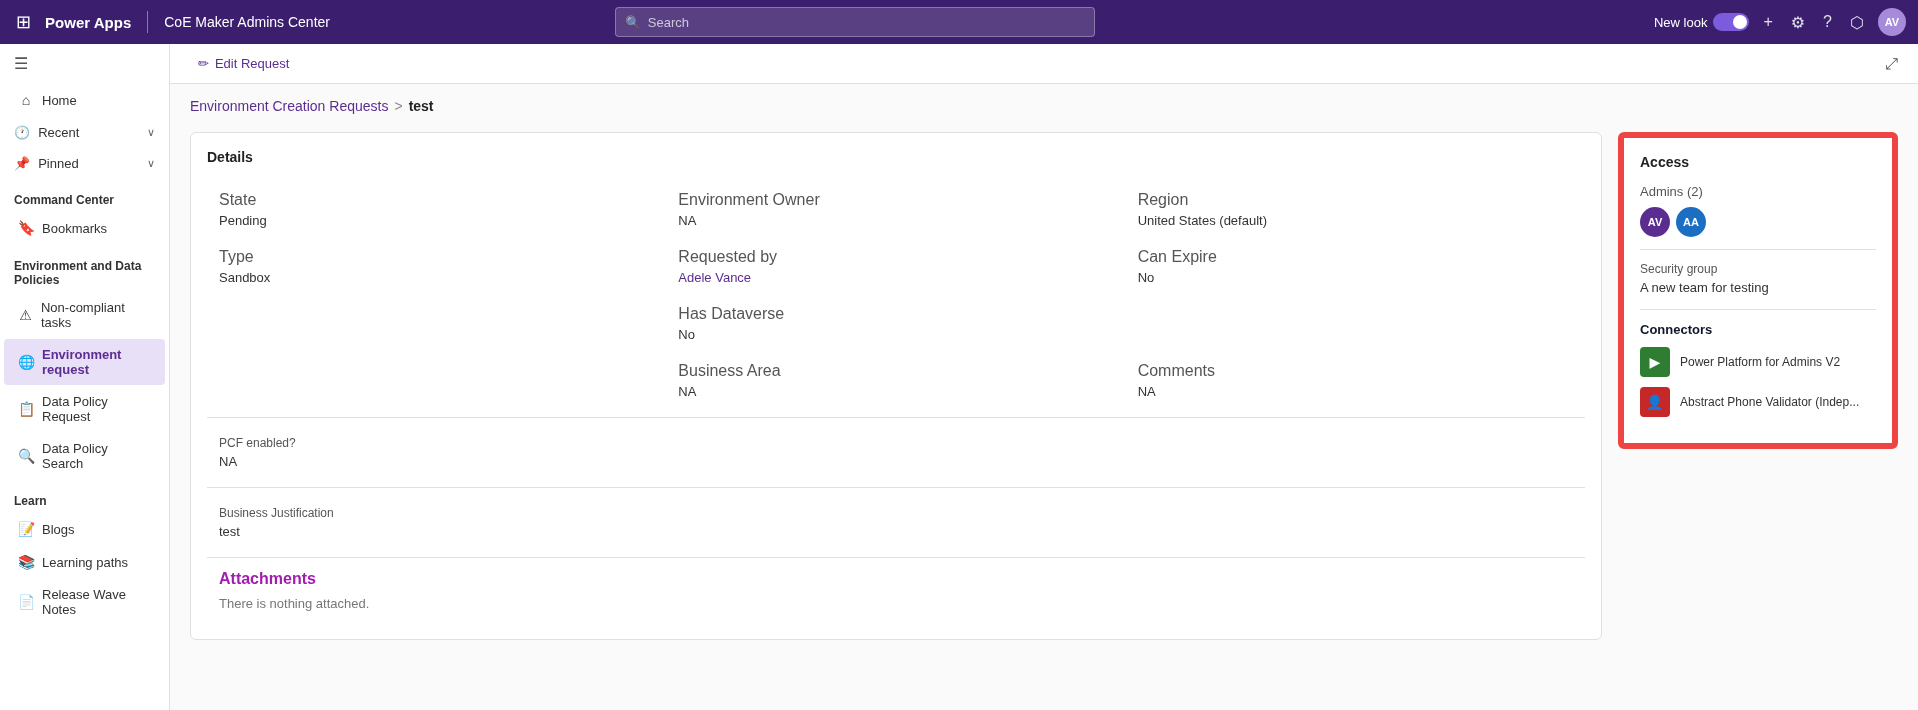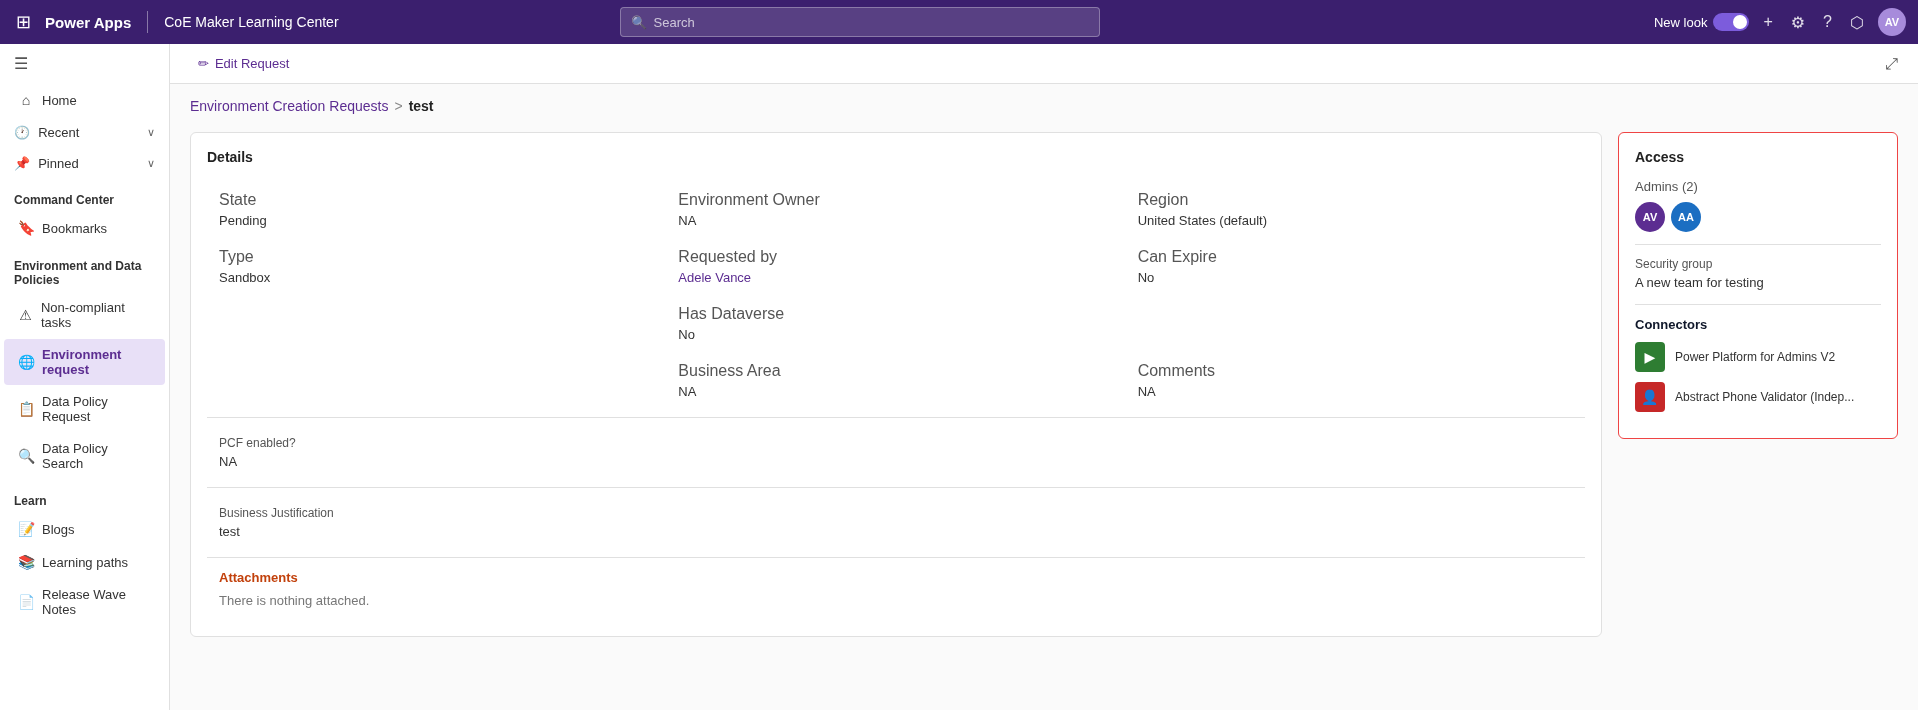--- a/index.html
+++ b/index.html
@@ -88,26 +88,26 @@
     .detail-cell { padding: 10px 12px; }
     .detail-label { font-size: 16px; color: #555; margin-bottom: 4px; }
     .detail-value { font-size: 13px; color: #333; }
     .detail-value.link { color: #5c2d91; }
     .details-divider { border: none; border-top: 1px solid #e0e0e0; margin: 8px 0; }
     .detail-full-row { padding: 10px 12px; }
     .detail-full-row .detail-label { font-size: 12px; color: #555; margin-bottom: 4px; }
     .detail-full-row .detail-value { font-size: 13px; color: #333; }
 
     .attachments-section { padding: 12px; border-top: 1px solid #e0e0e0; margin-top: 8px; }
-    .attachments-title { font-size: 13px; font-weight: 600; color: #c2410c; margin-bottom: 8px; }
+    .attachments-title { font-size: 16px; font-weight: 600; color: #a21caf; margin-bottom: 8px; }
     .attachments-empty { font-size: 13px; color: #777; }
 
     
     .access-card {
-      width: 280px; min-width: 280px; background: white; border: 1px solid #ef4444; border-radius: 6px; padding: 16px;
+      width: 280px; min-width: 280px; background: white; border: 6px solid #ef4444; border-radius: 6px; padding: 16px;
       height: fit-content;
     }
     .access-title { font-size: 14px; font-weight: 600; color: #222; margin-bottom: 14px; }
     .access-section-label { font-size: 13px; color: #555; margin-bottom: 8px; }
     .admins-row { display: flex; align-items: center; gap: 6px; margin-bottom: 12px; }
     .admin-avatar {
       width: 30px; height: 30px; border-radius: 50%; display: flex; align-items: center; justify-content: center;
       font-size: 11px; font-weight: 700; color: white; cursor: pointer;
     }
     .admin-av { background: #5c2d91; }
@@ -129,21 +129,21 @@
     ::-webkit-scrollbar { width: 6px; }
     ::-webkit-scrollbar-thumb { background: #ccc; border-radius: 3px; }
   </style>
 </head>
 <body>
 
 <div class="topnav">
   <span class="topnav-waffle">⊞</span>
   <span class="topnav-appname">Power Apps</span>
   <div class="topnav-divider"></div>
-  <span class="topnav-apptitle">CoE Maker Learning Center</span>
+  <span class="topnav-apptitle">CoE Maker Admins Center</span>
   <div class="topnav-search">
     <span class="topnav-search-icon">🔍</span>
     <input type="text" placeholder="Search" style="">
   </div>
   <div class="topnav-right">
     <div class="topnav-newlook">
       <span>New look</span>
       <div class="toggle-switch"></div>
     </div>
     <span class="topnav-icon">+</span>

